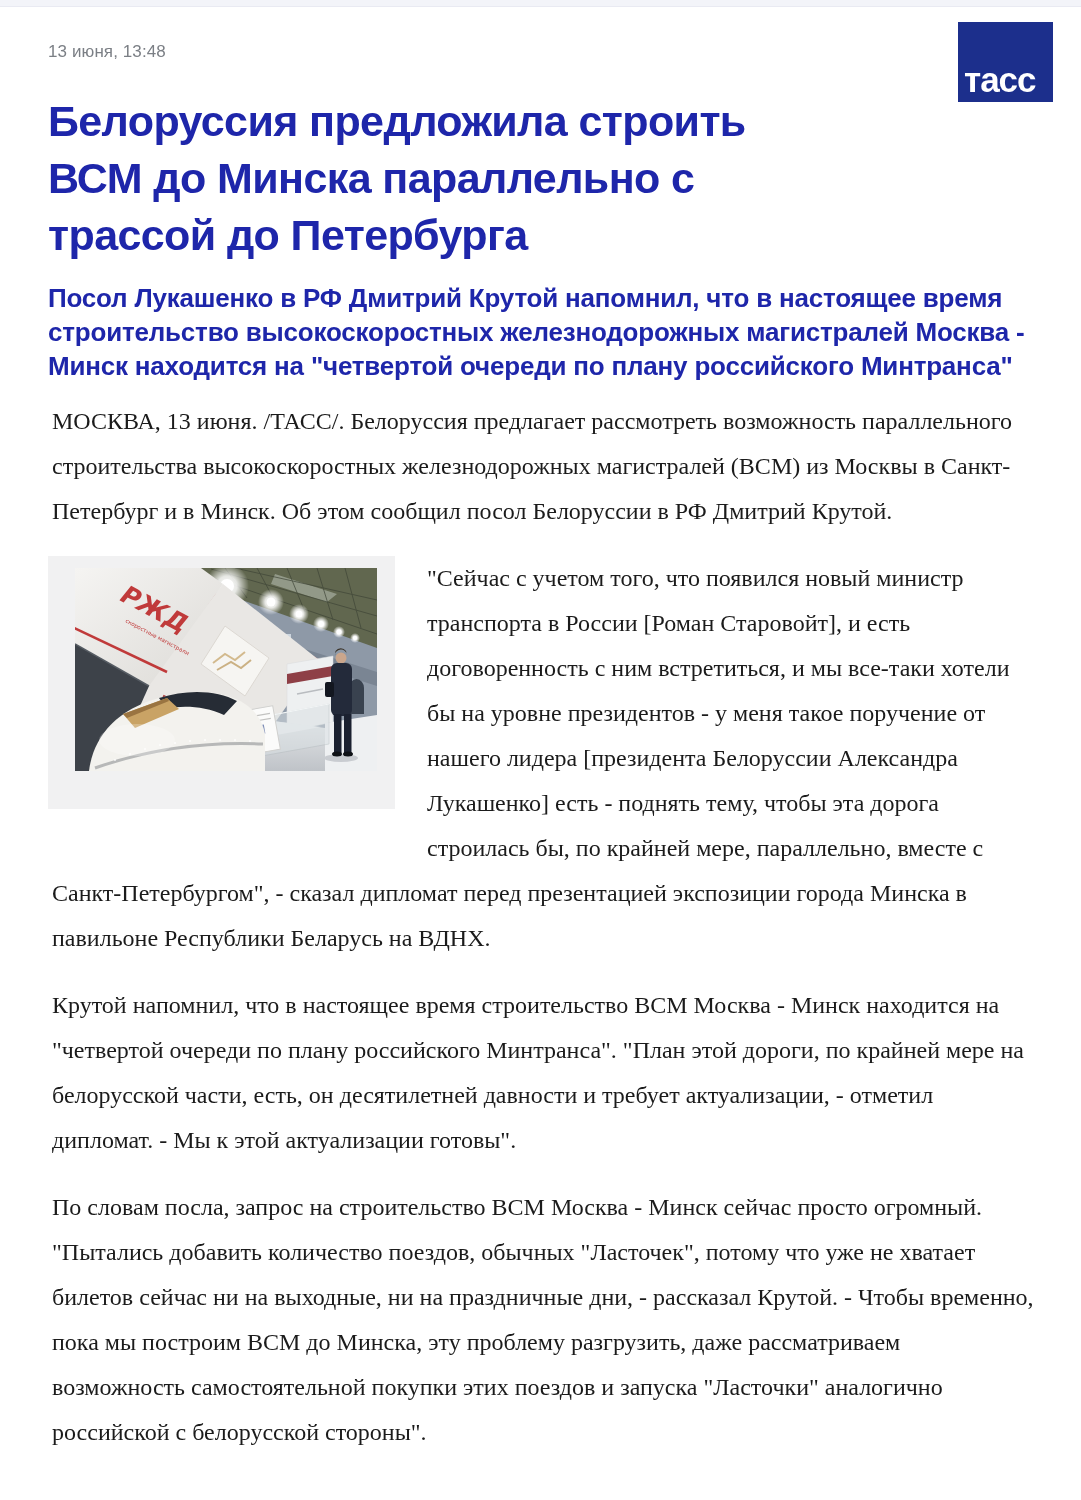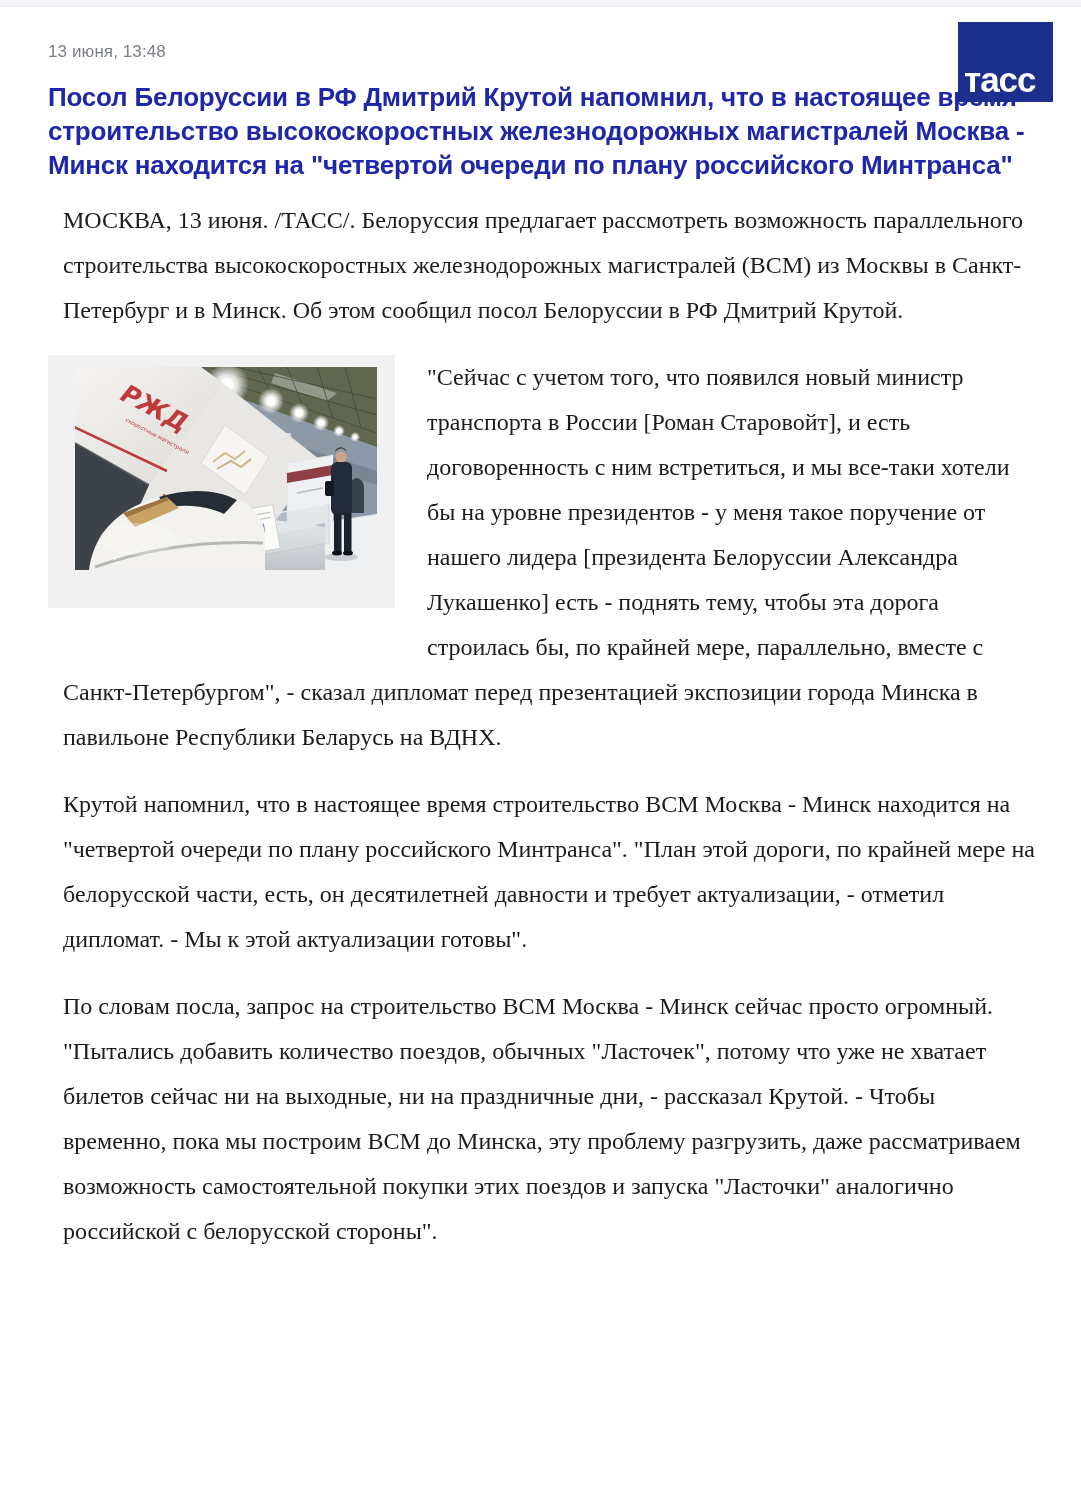--- a/index.html
+++ b/index.html
@@ -58,21 +58,21 @@
     font-size:26px; line-height:34px;
     letter-spacing:-0.2px;
   }
 
   .article-body {
     margin-top:16px;
     font-family:"Liberation Serif", serif;
     color:#1b1b1b;
     font-size:24px; line-height:45px;
   }
-  .article-body p { margin:0 0 22px 15px; }
+  .article-body p { margin:0 0 22px 4px; }
 
   figure.photo {
     float:left;
     width:347px; height:253px;
     background:#f1f1f2;
     margin:0 32px 22px 0;
     padding:12px 18px 38px 27px;
   }
   figure.photo svg { display:block; }
 </style>
@@ -84,22 +84,27 @@
   <div class="top-strip"></div>
 
   <div class="tass-logo">
     <span class="tass-logo-text">тасс</span>
   </div>
 
   <div class="content">
 
     <div class="timestamp">13 июня, 13:48</div>
 
-
-    <div class="lede">Посол Белоруссии в РФ Дмитрий Крутой напомнил, что в настоящее время строительство высокоскоростных железнодорожных магистралей Москва - Минск находится на "четвертой очереди по плану российского Минтранса"</div>
+    <h1 class="headline">
+      <span>Белоруссия предложила строить</span>
+      <span>ВСМ до Минска параллельно с</span>
+      <span>трассой до Петербурга</span>
+    </h1>
+
+    <div class="lede">Посол Лукашенко в РФ Дмитрий Крутой напомнил, что в настоящее время строительство высокоскоростных железнодорожных магистралей Москва - Минск находится на "четвертой очереди по плану российского Минтранса"</div>
 
     <div class="article-body">
 
       <p>МОСКВА, 13 июня. /ТАСС/. Белоруссия предлагает рассмотреть возможность параллельного строительства высокоскоростных железнодорожных магистралей (ВСМ) из Москвы в Санкт-Петербург и в Минск. Об этом сообщил посол Белоруссии в РФ Дмитрий Крутой.</p>
 
       <figure class="photo">
         <svg width="302" height="203" viewBox="0 0 302 203" xmlns="http://www.w3.org/2000/svg">
           <defs>
             <linearGradient id="wallg" x1="0" y1="0" x2="1" y2="1">
               <stop offset="0" stop-color="#f5f4f2"></stop>

